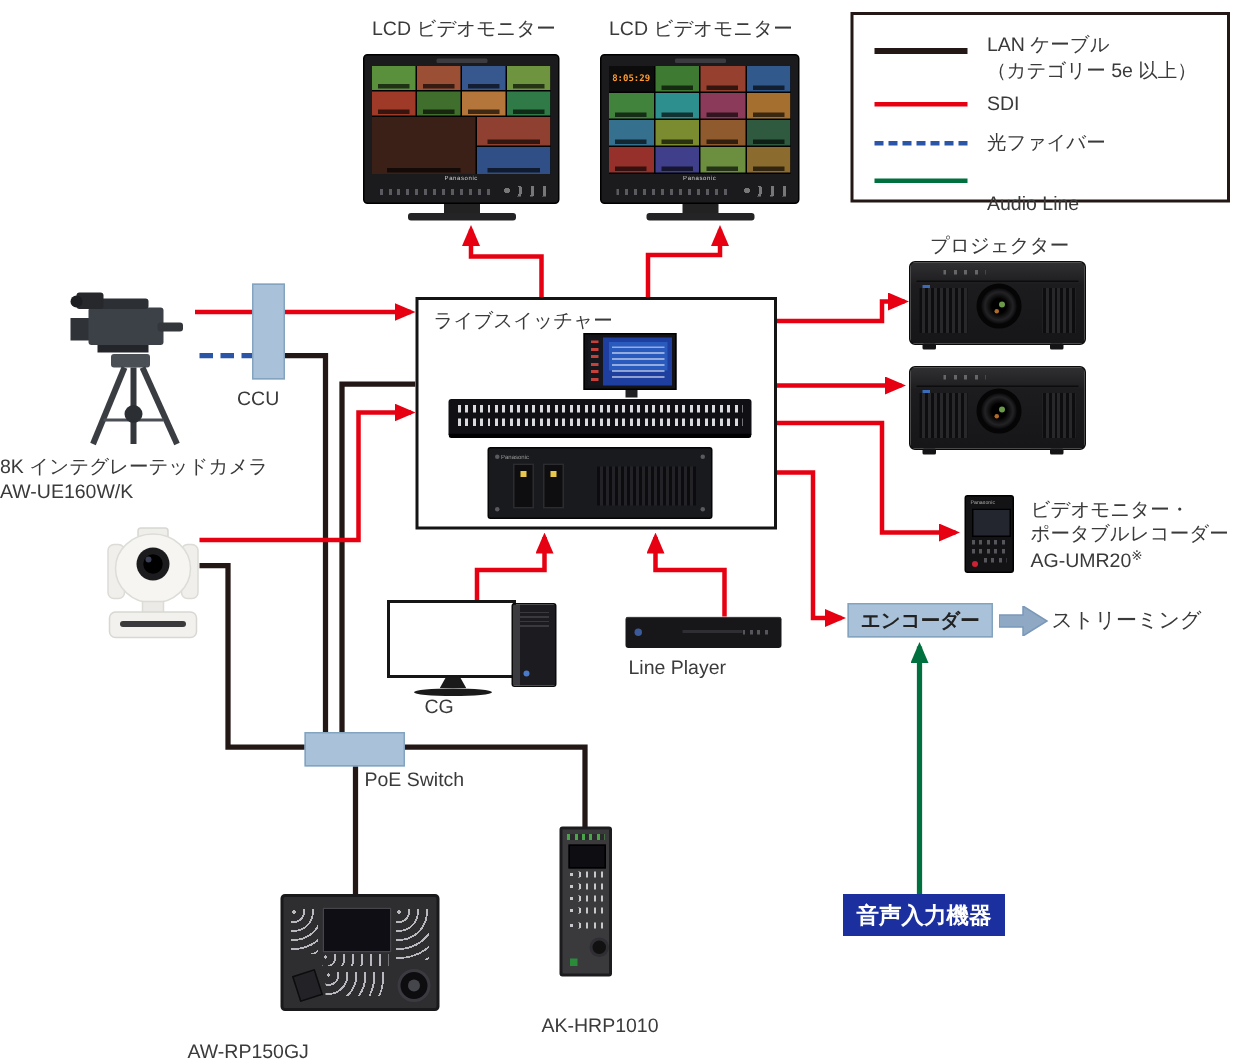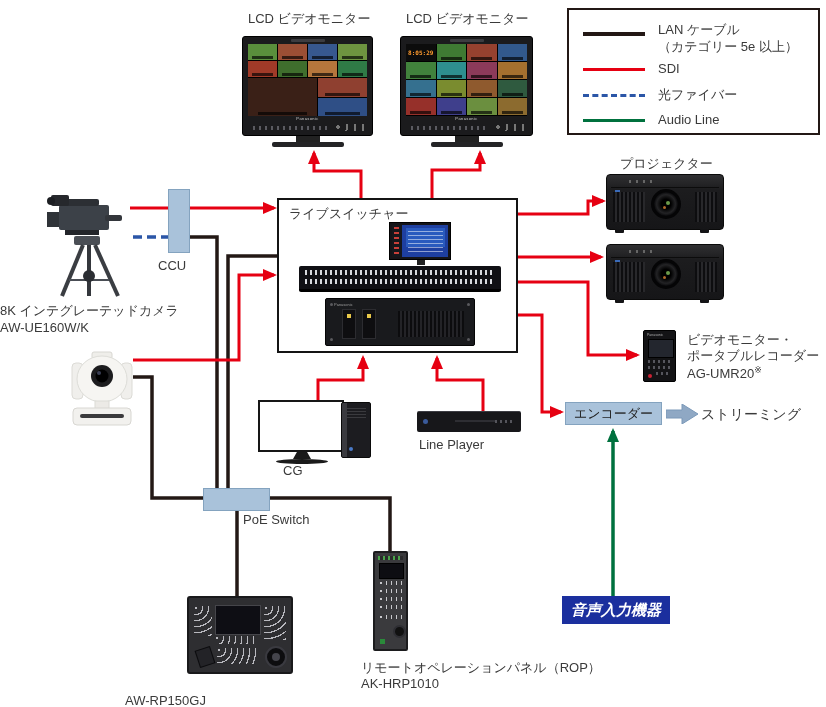--- a/index.html
+++ b/index.html
@@ -17,23 +17,23 @@
   .wire.audio{stroke:var(--audio,#00713e);stroke-width:3.5;}
   .mk-sdi{fill:var(--sdi,#e60012);}
   .mk-audio{fill:var(--audio,#00713e);}
   .dev{position:absolute;z-index:2;}
   
   #legend{left:567px;top:8px;width:249px;height:123px;border:2px solid #231815;background:#fff;z-index:3;}
   .leg-row{position:absolute;left:0;width:100%;}
   .leg-swatch{position:absolute;left:14px;width:62px;height:0;}
   .leg-text{position:absolute;left:89px;font-size:13px;color:#3a3a3a;line-height:17px;white-space:nowrap;}
   
-  .bluebox{background:var(--box_fill,#a9c2da);border:1px solid #84a3bf;box-sizing:border-box;}
+  .bluebox{background:var(--box_fill,#a9c2da);border:1px solid #84a3bf;box-sizing:border-box;font-weight:bold;}
   #audio-box{left:562px;top:596px;width:108px;height:28px;background:var(--audio_box,#1b2f9e);
-             color:#fff;font-weight:bold;font-size:15px;display:flex;align-items:center;justify-content:center;white-space:nowrap;font-style:italic;}
+             color:#fff;font-weight:bold;font-size:15px;display:flex;align-items:center;justify-content:center;white-space:nowrap;}
   #encoder-box{left:565px;top:402px;width:97px;height:23px;display:flex;align-items:center;justify-content:center;
                font-size:13px;color:#222;}
   
   .monitor{width:131px;height:116px;}
   .mon-bezel{position:absolute;left:0;top:0;right:0;height:100px;background:#1b1b1d;border-radius:3px;border:1px solid #000;box-sizing:border-box;}
   .mon-handle{position:absolute;top:2px;left:50%;transform:translateX(-50%);width:34px;height:3px;background:#3c3c40;border-radius:1px;}
   .mon-screen{position:absolute;left:5px;top:7px;right:5px;height:72px;background:#000;overflow:hidden;}
   .mv-grid{display:grid;gap:1px;background:#000;}
   .tile{position:relative;}
   .tile::after{content:"";position:absolute;left:15%;right:15%;bottom:1px;height:3px;background:rgba(0,0,0,.65);}
@@ -156,21 +156,21 @@
     <div class="leg-row" style="top:50px;">
       <div class="leg-swatch" style="top:8px;border-top:3.5px solid var(--sdi,#e60012);"></div>
       <div class="leg-text" style="top:0;">SDI</div>
     </div>
     <div class="leg-row" style="top:76px;">
       <div class="leg-swatch" style="top:8px;border-top:3.5px dashed var(--fiber,#2b56a7);"></div>
       <div class="leg-text" style="top:0;">光ファイバー</div>
     </div>
     <div class="leg-row" style="top:101px;">
       <div class="leg-swatch" style="top:8px;border-top:3.5px solid var(--audio,#00713e);"></div>
-      <div class="leg-text" style="top:0;text-align:center;">Audio Line</div>
+      <div class="leg-text" style="top:16px;text-align:center;">Audio Line</div>
     </div>
   </div>
 
   <div class="lbl" style="left:248px;top:10px;">LCD ビデオモニター</div>
   <div class="dev monitor" style="left:242px;top:36px;">
     <div class="mon-bezel">
       <div class="mon-handle"></div>
       <div class="mon-screen">
         <div class="mv-grid" style="grid-template-columns:repeat(4,1fr);grid-auto-rows:16px;height:33px;">
             <div class="tile" style="background: rgb(90, 143, 60);"></div>
@@ -383,16 +383,16 @@
     <div class="rop-screen"></div>
     <div class="rop-dots" style="top:28px;"></div>
     <div class="rop-dots" style="top:36px;"></div>
     <div class="rop-dots" style="top:44px;"></div>
     <div class="rop-dots" style="top:52px;"></div>
     <div class="rop-dots" style="top:62px;"></div>
     <div class="rop-knob"></div>
     <div class="rop-green"></div>
   </div>
   <div class="lbl" style="left:361px;top:660px;line-height:16px;">
-    <span>リモートオペレーションパネル（ROP）</span><br><span>AK-HRP1010</span>
+    <br><span>AK-HRP1010</span>
   </div>
 
 </div>
 
 </body></html>

